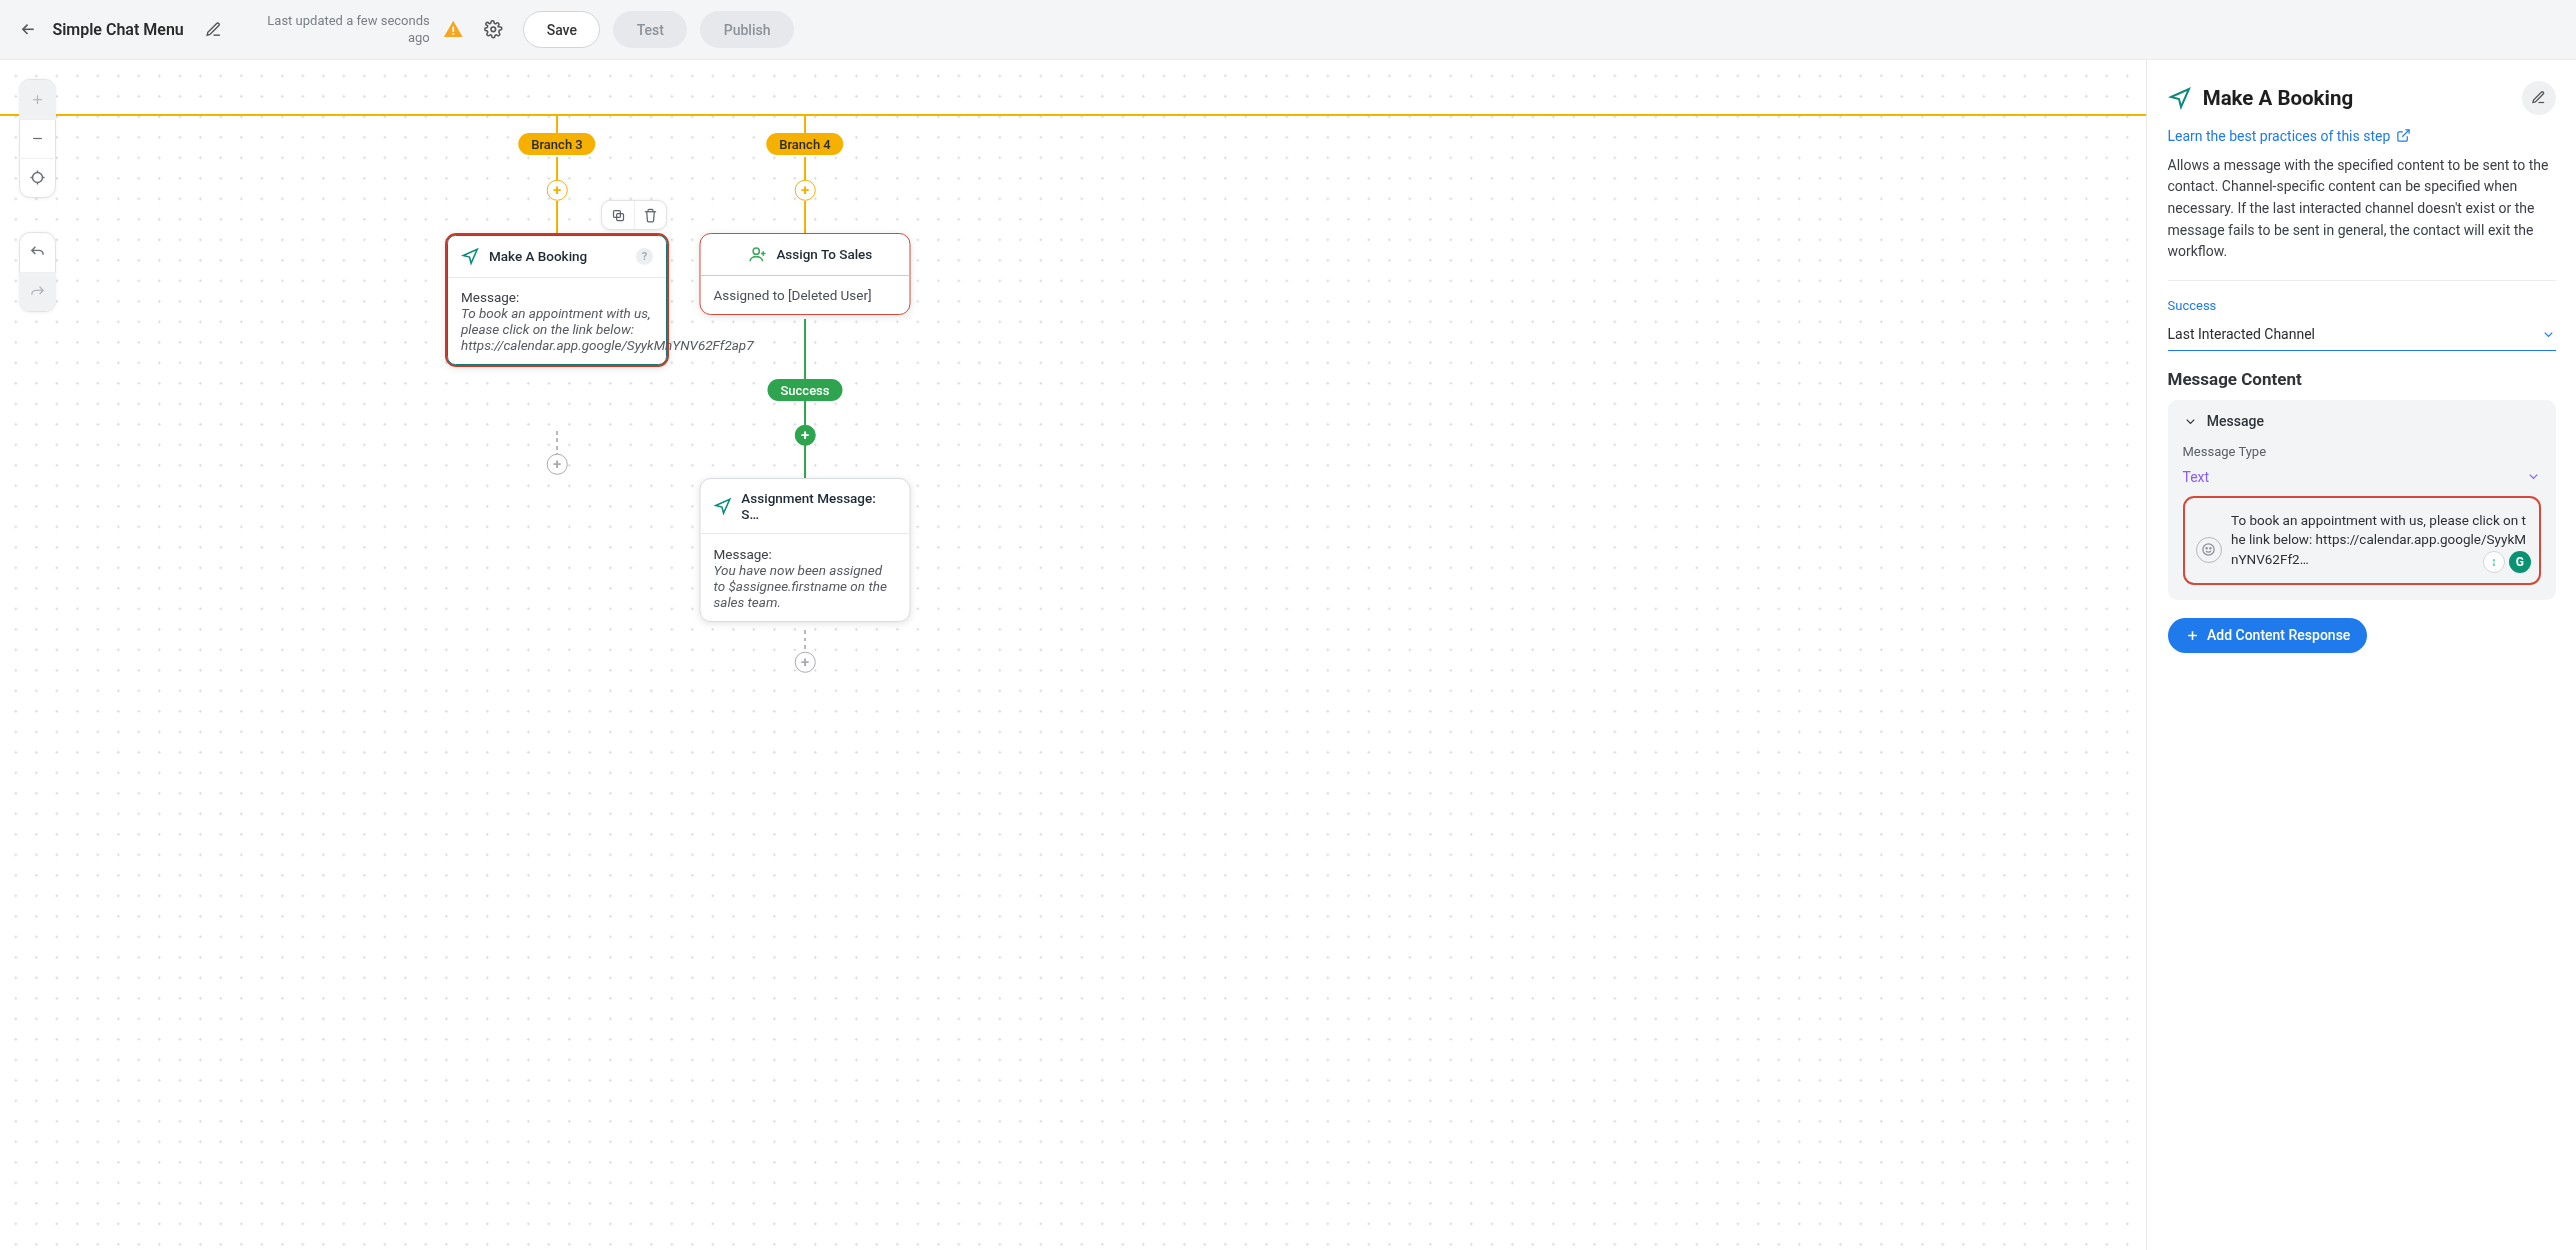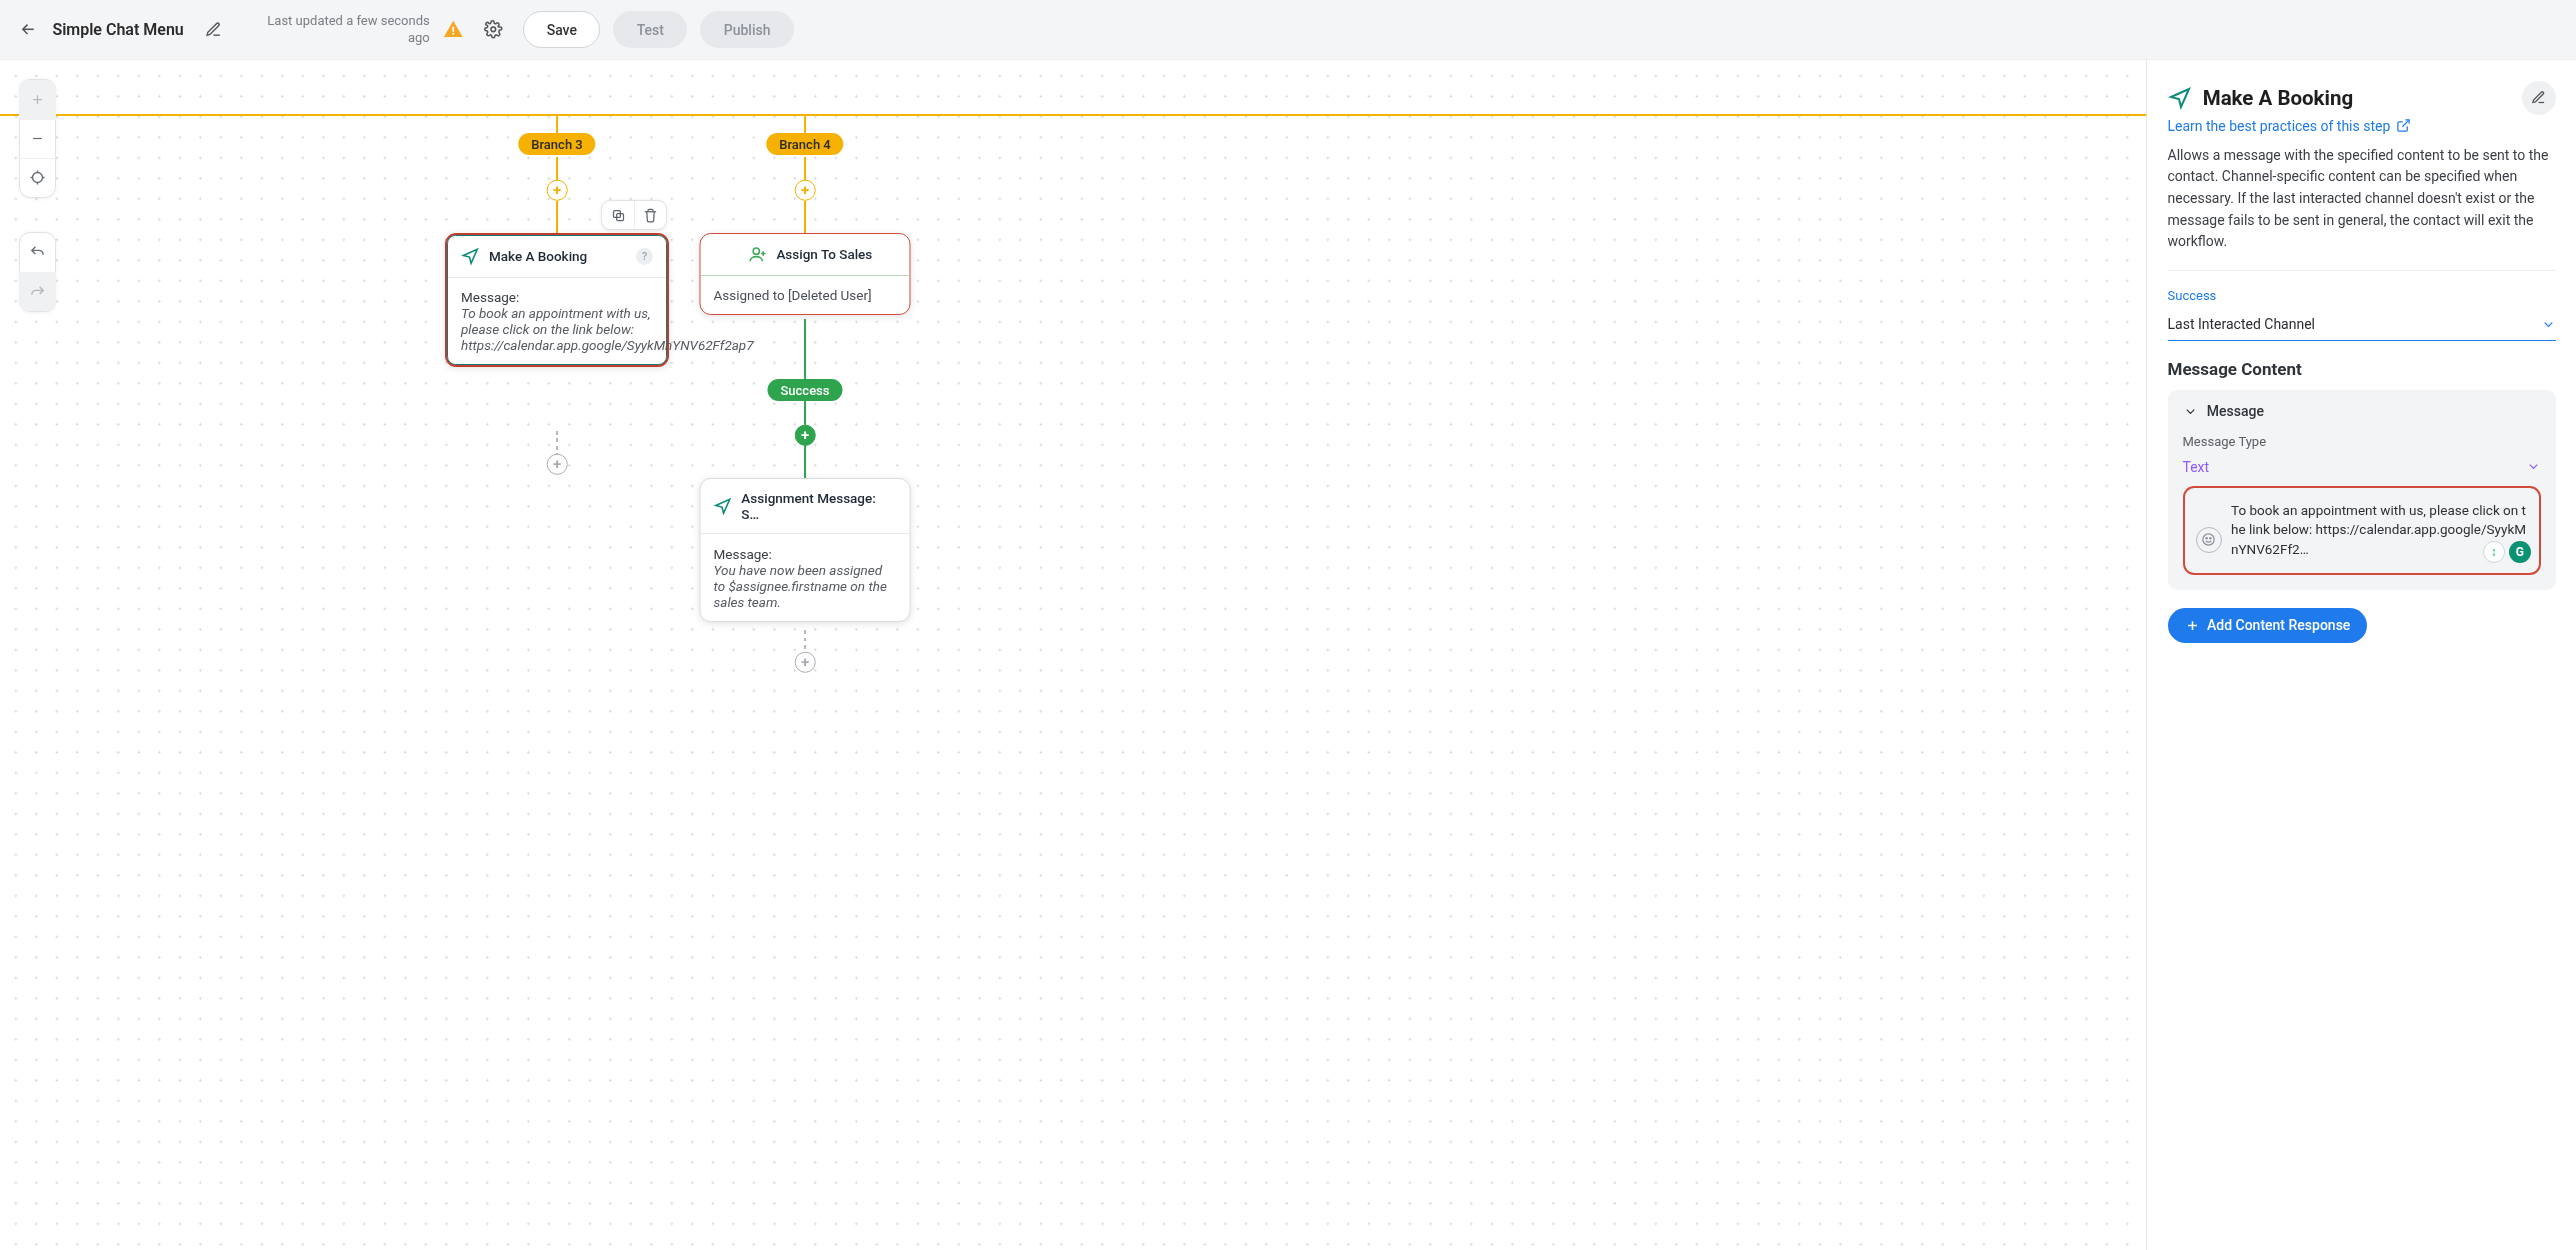--- a/index.html
+++ b/index.html
@@ -111,21 +111,21 @@
 
   
   .side {
     width:429px; flex:none; display:flex; flex-direction:column;
     background:#fff; overflow-y:auto;
   }
   .side-inner { padding:20.5px 20.5px 28px 20.5px; }
   .side-head { display:flex; align-items:center; gap:11.2px; }
   .side-title { font-size:20.5px; font-weight:700; color:#1e1e1e; flex:1;}
   .side-edit { width:34px; height:34px; border-radius:50%; background:#eef0f2; display:flex; align-items:center; justify-content:center; color:#555; cursor:pointer; }
-  .learn-link { display:flex; align-items:center; gap:5.6px; color:#1f7aeb; font-size:14px; margin-top:3px; cursor:pointer;}
+  .learn-link { display:flex; align-items:center; gap:5.6px; color:#1f7aeb; font-size:14px; margin-top:13px; cursor:pointer;}
   .side-desc { font-size:14px; color:#3b3f45; line-height:1.55; margin-top:11.2px; }
   .divider { height:0.9px; background:#ececec; margin:17px 0; }
   .field-label { font-size:13px; color:#1f7aeb; margin-bottom:7.5px; }
   .select-row { display:flex; align-items:center; justify-content:space-between; padding:5.6px 0 7.5px 0; border-bottom:1.9px solid #1f7aeb; font-size:14px; color:#2a2c30; cursor:pointer; }
   .section-title { font-size:17px; color:#2f3439; margin:18.6px 0 11.2px 0;font-weight:bold;}
   .card { background:#f3f4f6; border-radius:9.3px; padding:13px 15px 15px 15px; }
   .card-head { display:flex; align-items:center; gap:9.3px; font-size:14px; color:#2f3439; font-weight:500; cursor:pointer;}
   .inner-label { font-size:13px; color:#5a5f66; margin:15px 0 9.3px 0;}
   .type-row { display:flex; align-items:center; justify-content:space-between; font-size:14px; color:#8b5cf6; cursor:pointer; }
   .msg-box {

